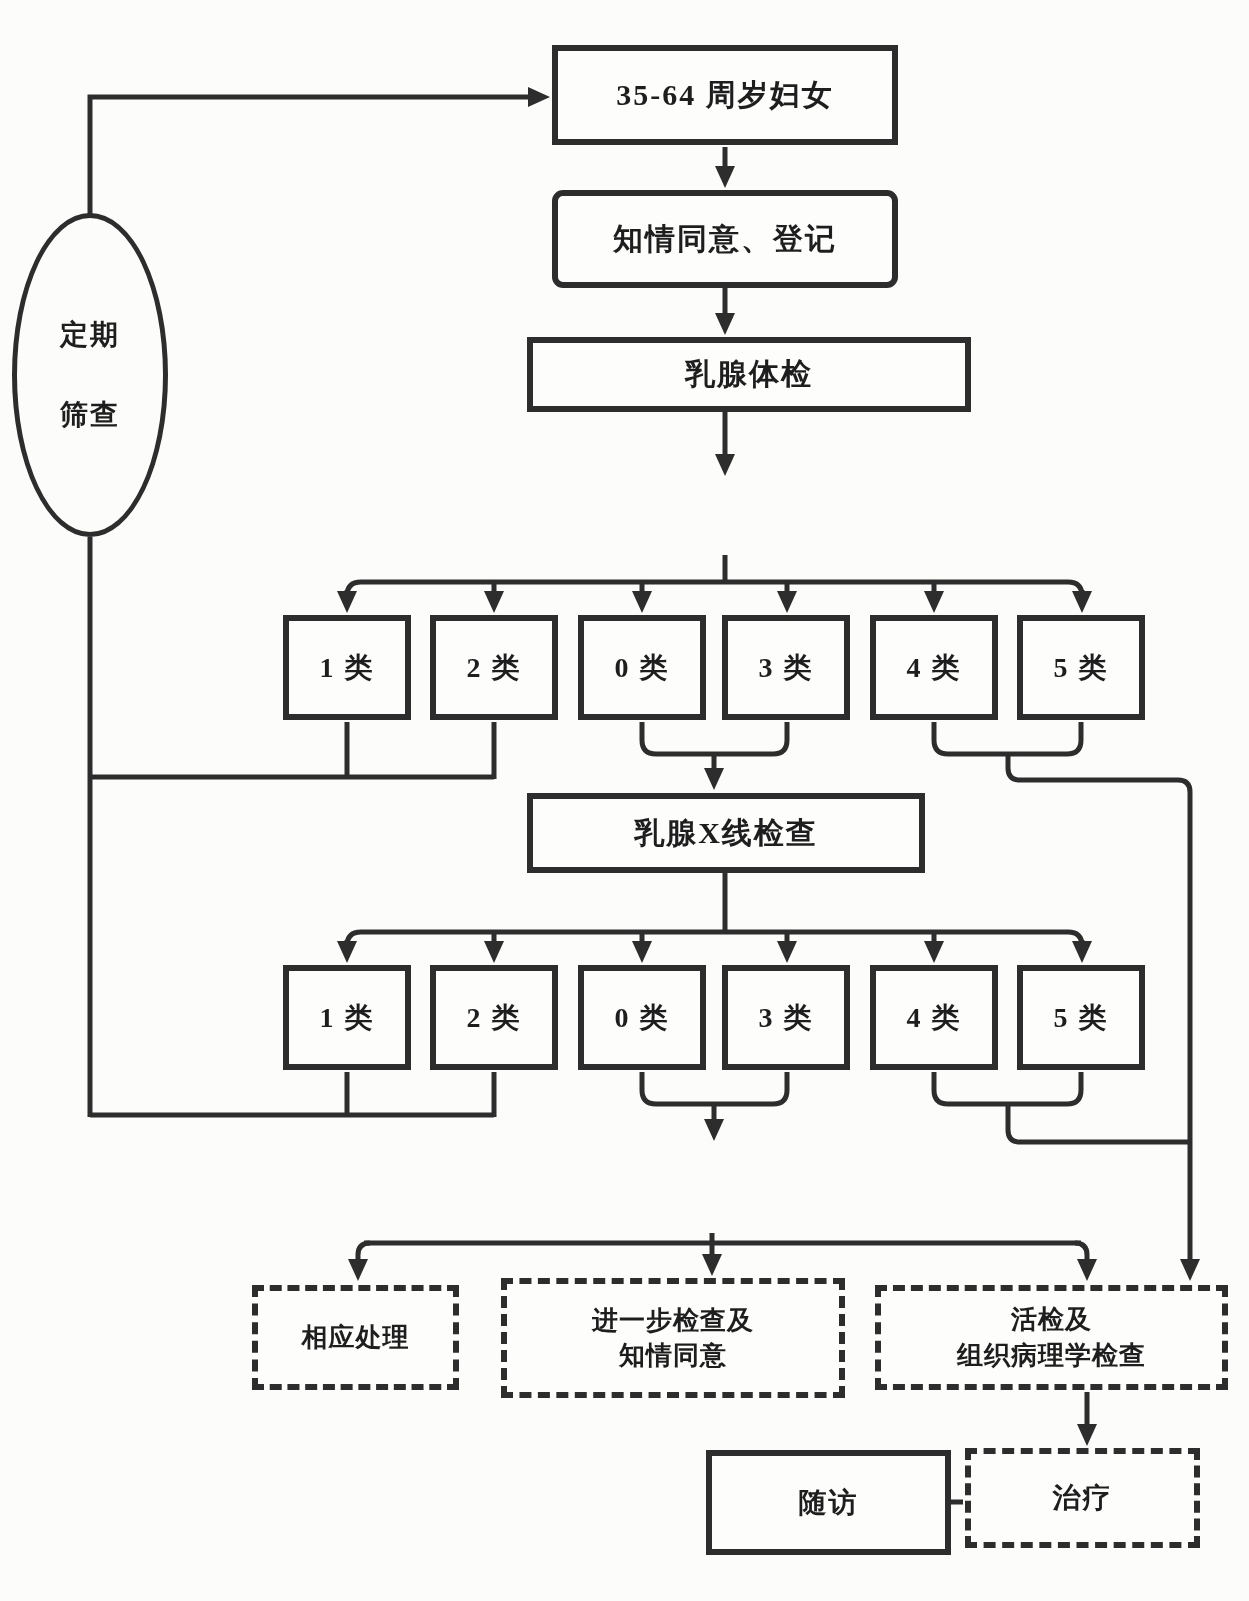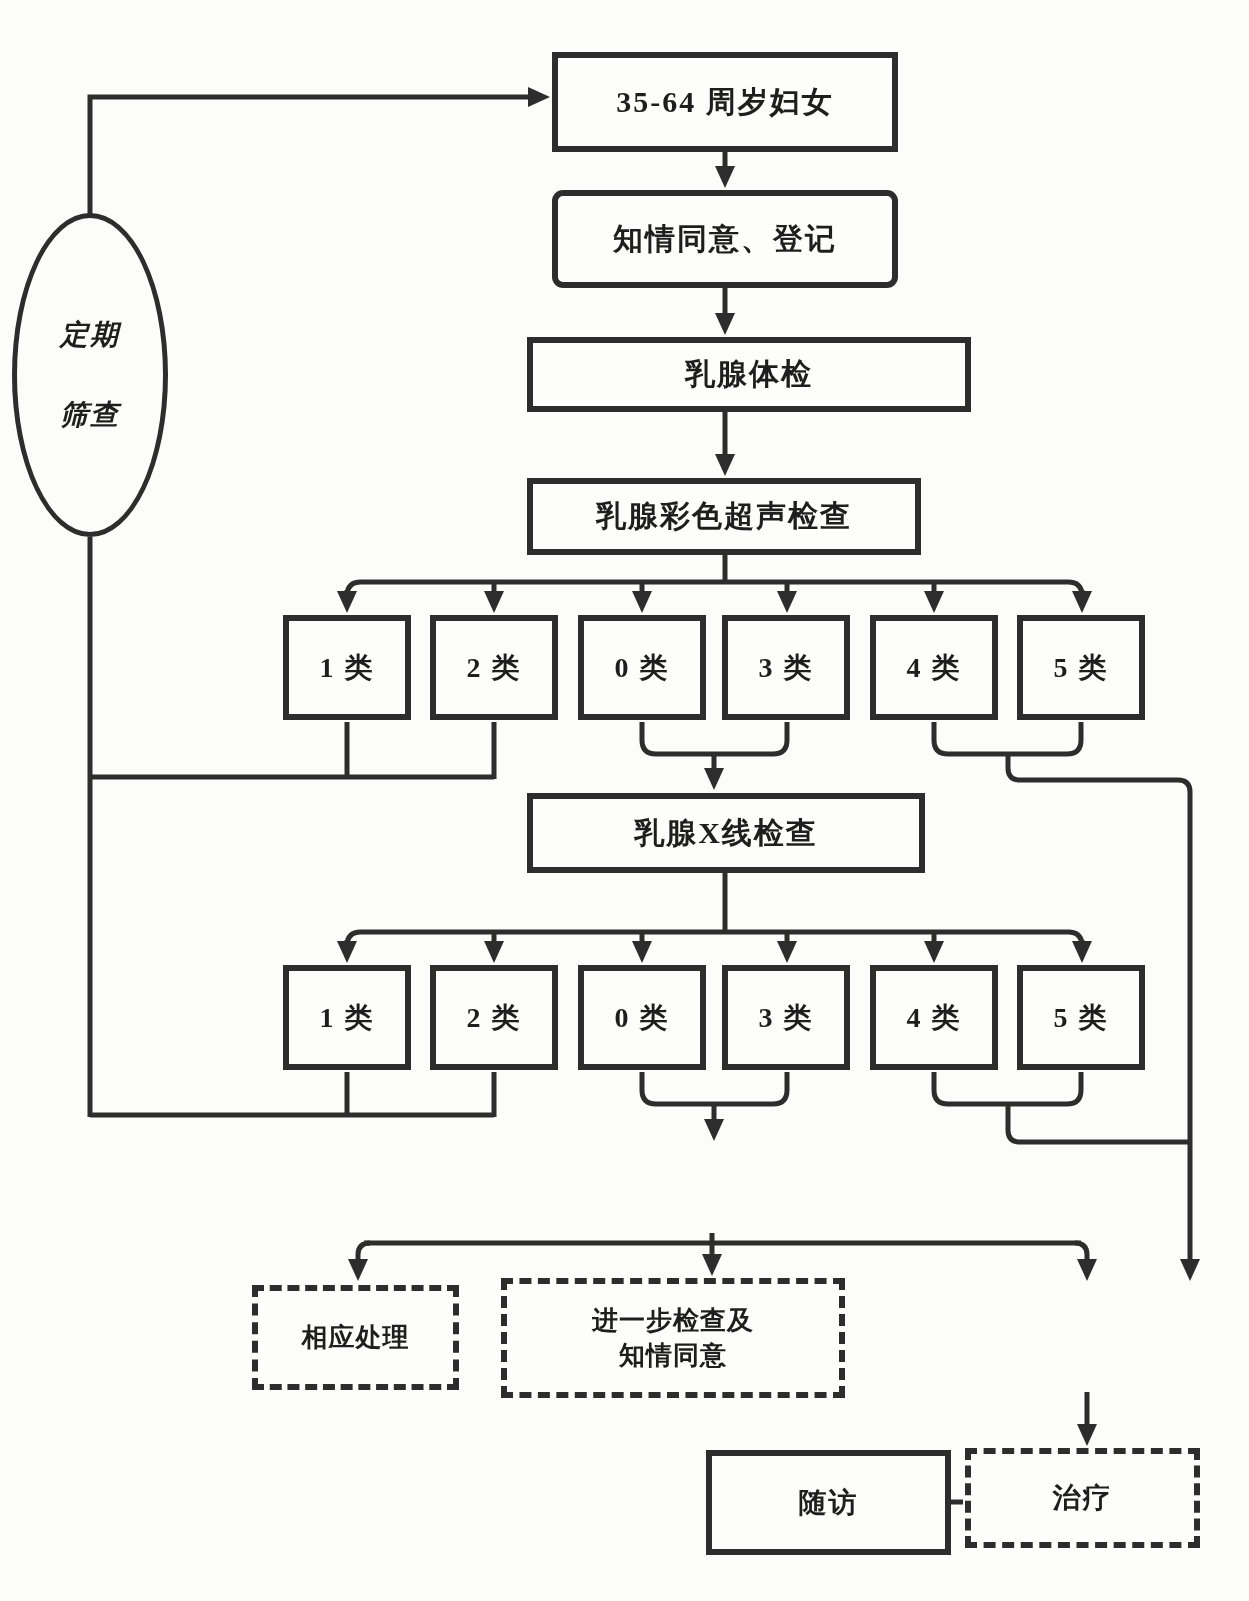--- a/index.html
+++ b/index.html
@@ -27,21 +27,21 @@
   .solid{border:6px solid #2d2d2d;}
   .dashed{border:6px dashed #2d2d2d;}
   .ellipse{
     border:5px solid #2d2d2d;
     border-radius:50%;
     background:transparent;
   }
   .fs-big{font-size:30px;letter-spacing:2px;}
   .fs-mid{font-size:28px;letter-spacing:2px;}
   .fs-small{font-size:26px;letter-spacing:1px;}
-  .ellipse span{display:block;font-style:italic;}
+  .ellipse span{display:block;}
   .ellipse .gap{margin-top:42px;}
   svg.wires{position:absolute;left:0;top:0;pointer-events:none;}
 </style>
 </head>
 <body>
 
 <div id="canvas">
 
   <svg class="wires" width="1249" height="1601" viewBox="0 0 1249 1601">
     <defs>
@@ -105,35 +105,32 @@
 
       <path d="M963,1502 H925" marker-end="url(#arr)"></path>
     </g>
   </svg>
 
   <div class="node ellipse fs-mid" style="left:12px;top:213px;width:156px;height:324px;">
     <span>定期</span>
     <span class="gap">筛查</span>
   </div>
 
-  <div class="node solid fs-big" style="left:552px;top:52px;width:346px;height:100px;">
+  <div class="node solid fs-big" style="left:552px;top:45px;width:346px;height:100px;">
     <span>35-64 周岁妇女</span>
   </div>
 
   <div class="node solid fs-big" style="left:552px;top:190px;width:346px;height:98px;border-radius:11px;">
     <span>知情同意、登记</span>
   </div>
 
   <div class="node solid fs-big" style="left:527px;top:337px;width:444px;height:75px;">
     <span>乳腺体检</span>
   </div>
 
-  <div class="node solid fs-big" style="left:527px;top:478px;width:394px;height:77px;">
-    <span>乳腺彩色超声检查</span>
-  </div>
 
   <div class="node solid fs-mid" style="left:283px;top:615px;width:128px;height:105px;">
     <span>1 类</span>
   </div>
   <div class="node solid fs-mid" style="left:430px;top:615px;width:128px;height:105px;">
     <span>2 类</span>
   </div>
   <div class="node solid fs-mid" style="left:578px;top:615px;width:128px;height:105px;">
     <span>0 类</span>
   </div>
@@ -173,20 +170,24 @@
 
   <div class="node dashed fs-small" style="left:252px;top:1285px;width:207px;height:105px;">
     <span>相应处理</span>
   </div>
 
   <div class="node dashed fs-small" style="left:501px;top:1278px;width:344px;height:120px;">
     <span>进一步检查及</span>
     <span>知情同意</span>
   </div>
 
+  <div class="node dashed fs-small" style="left:875px;top:1285px;width:353px;height:105px;">
+    <span>活检及</span>
+    <span>组织病理学检查</span>
+  </div>
 
   <div class="node solid fs-mid" style="left:660px;top:1450px;width:245px;height:105px;margin-left:46px;">
     <span>随访</span>
   </div>
 
   <div class="node dashed fs-mid" style="left:965px;top:1448px;width:235px;height:100px;">
     <span>治疗</span>
   </div>
 
 </div>

